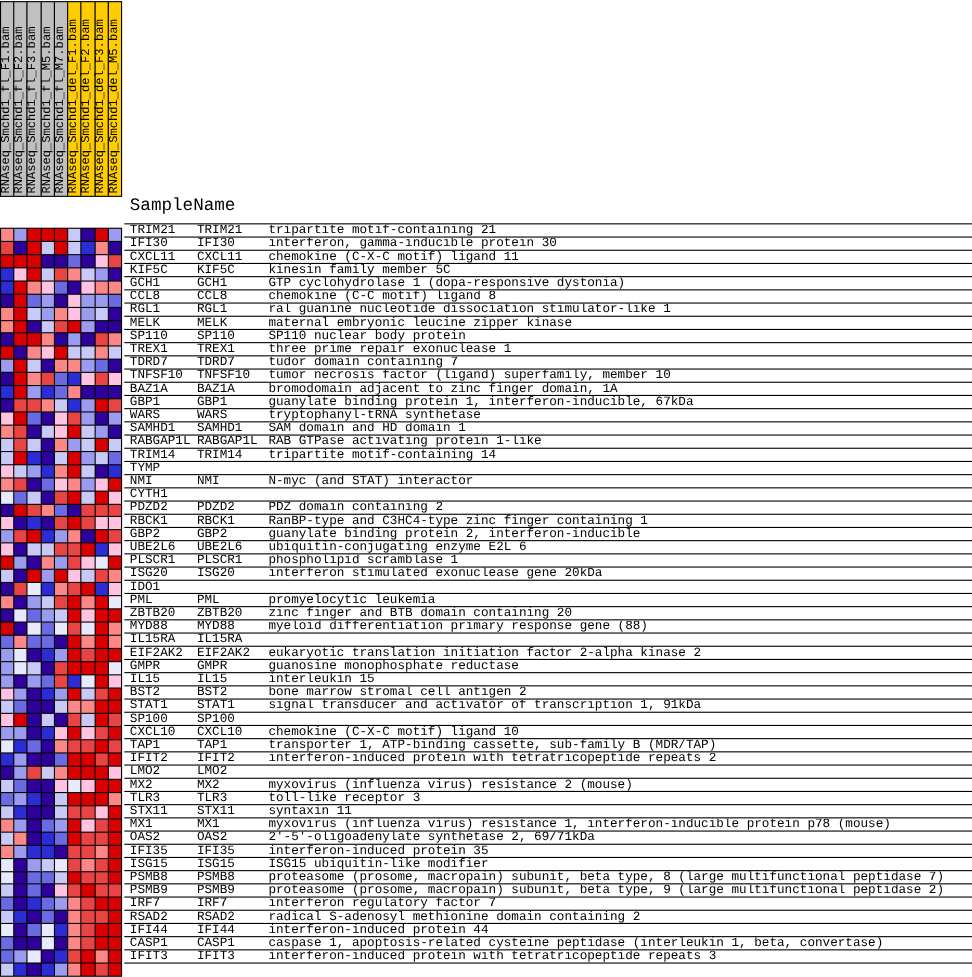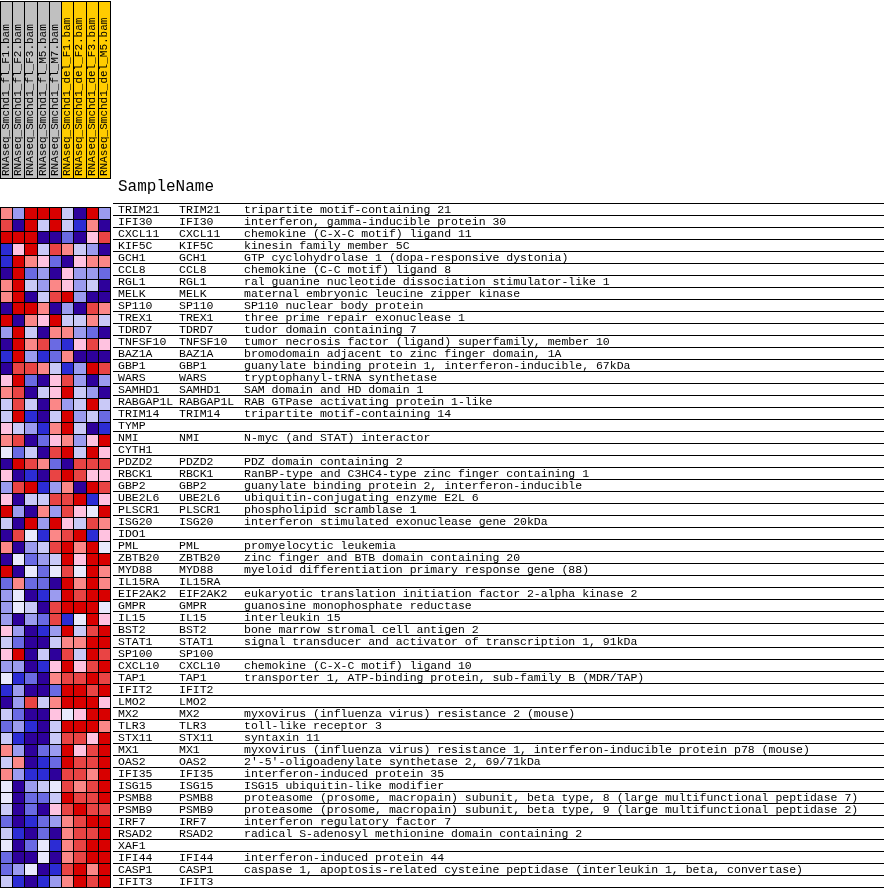--- a/index.html
+++ b/index.html
@@ -819,25 +819,26 @@
       <span class="gene-name">SP100</span>
     </div>
     <div class="gene-row">
       <span class="gene-symbol">CXCL10</span>
       <span class="gene-name">CXCL10</span>
       <span class="gene-desc">chemokine (C-X-C motif) ligand 10</span>
     </div>
     <div class="gene-row">
       <span class="gene-symbol">TAP1</span>
       <span class="gene-name">TAP1</span>
-      <span class="gene-desc">transporter 1, ATP-binding protein, sub-family B (MDR/TAP)</span>
+      <span class="gene-desc">transporter 1, ATP-binding cassette, sub-family B (MDR/TAP)</span>
     </div>
     <div class="gene-row">
       <span class="gene-symbol">IFIT2</span>
       <span class="gene-name">IFIT2</span>
+      <span class="gene-desc">interferon-induced protein with tetratricopeptide repeats 2</span>
     </div>
     <div class="gene-row">
       <span class="gene-symbol">LMO2</span>
       <span class="gene-name">LMO2</span>
     </div>
     <div class="gene-row">
       <span class="gene-symbol">MX2</span>
       <span class="gene-name">MX2</span>
       <span class="gene-desc">myxovirus (influenza virus) resistance 2 (mouse)</span>
     </div>
@@ -885,31 +886,27 @@
       <span class="gene-symbol">IRF7</span>
       <span class="gene-name">IRF7</span>
       <span class="gene-desc">interferon regulatory factor 7</span>
     </div>
     <div class="gene-row">
       <span class="gene-symbol">RSAD2</span>
       <span class="gene-name">RSAD2</span>
       <span class="gene-desc">radical S-adenosyl methionine domain containing 2</span>
     </div>
     <div class="gene-row">
-      <span class="gene-symbol">XAF1</span>
-      <span class="gene-name"></span>
-      <span class="gene-desc"></span>
-    </div>
-    <div class="gene-row">
       <span class="gene-symbol">IFI44</span>
       <span class="gene-name">IFI44</span>
       <span class="gene-desc">interferon-induced protein 44</span>
     </div>
     <div class="gene-row">
       <span class="gene-symbol">CASP1</span>
       <span class="gene-name">CASP1</span>
       <span class="gene-desc">caspase 1, apoptosis-related cysteine peptidase (interleukin 1, beta, convertase)</span>
     </div>
     <div class="gene-row">
       <span class="gene-symbol">IFIT3</span>
       <span class="gene-name">IFIT3</span>
+      <span class="gene-desc">interferon-induced protein with tetratricopeptide repeats 3</span>
     </div>
   </div>
 
 </body></html>

